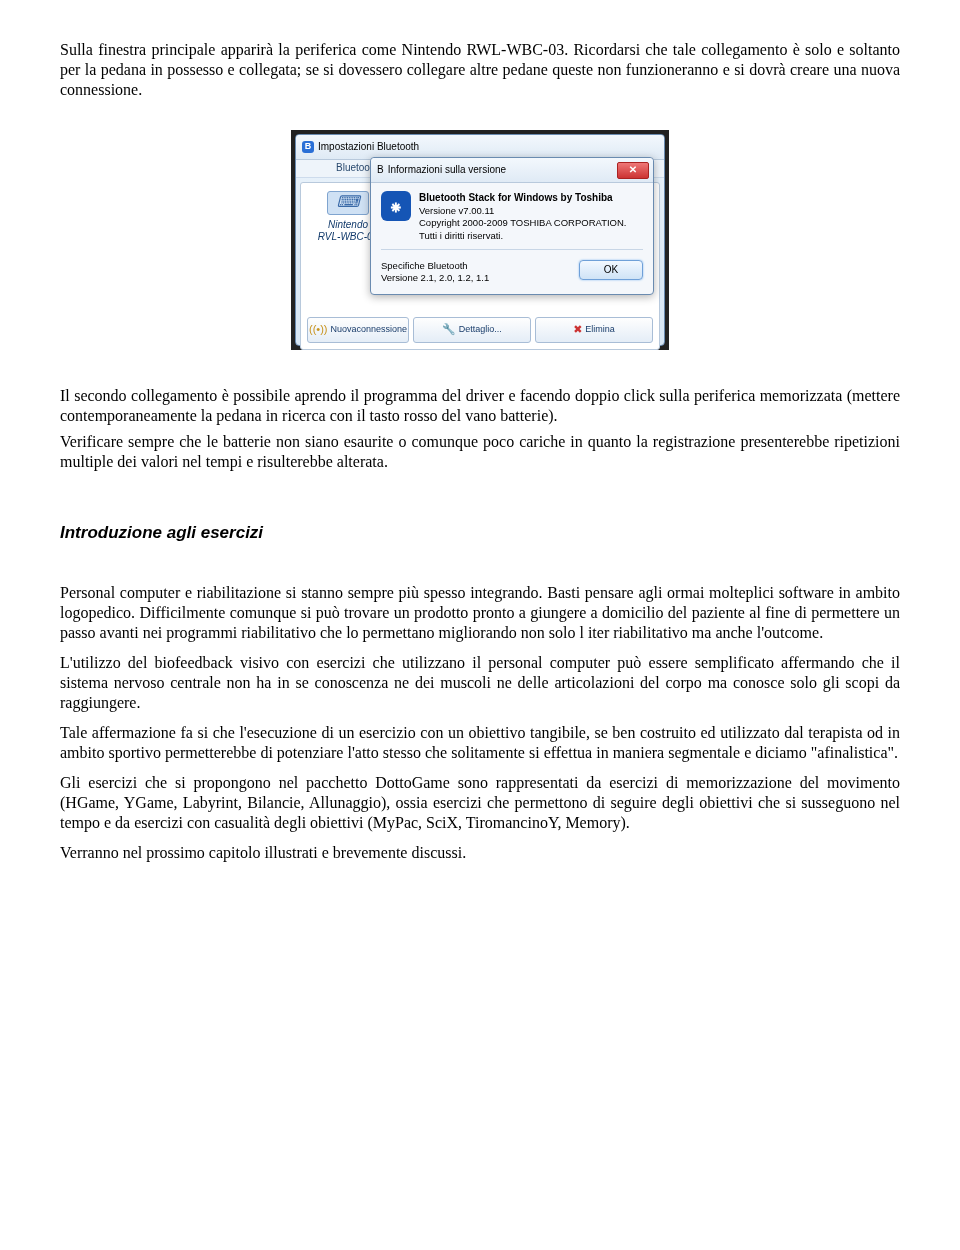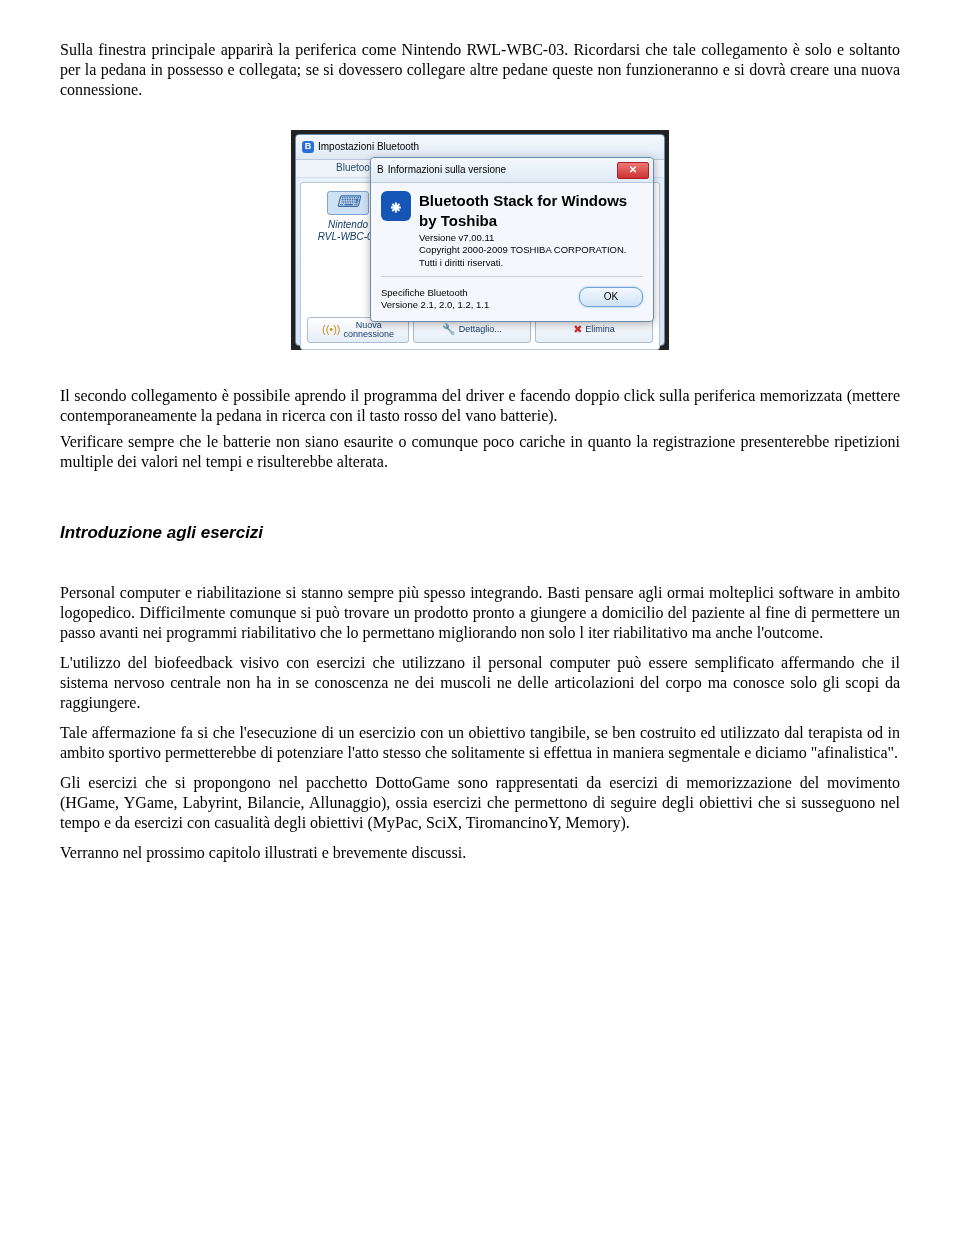--- a/index.html
+++ b/index.html
@@ -176,27 +176,27 @@
     border-radius: 6px;
     color: #fff;
     display: flex;
     align-items: center;
     justify-content: center;
     font-size: 18px;
     font-weight: bold;
     flex: 0 0 30px;
   }
   .stacktxt { font-size: 9.5px; line-height: 1.35; }
-  .stacktxt .bold { font-weight: bold; font-size: 15px; }
+  .stacktxt .bold { font-weight: bold; font-size: 10px; }
   .hr { border-top: 1px solid #c8d6e6; margin: 6px 0; }
   .okrow { display: flex; align-items: center; gap: 36px; }
   .okbtn {
     width: 62px; height: 18px;
     border: 1px solid #6fa0d8;
-    border-radius: 9px;
+    border-radius: 4px;
     background: linear-gradient(#f2f8ff, #cfe3f6);
     font-size: 10px;
     display: flex;
     align-items: center;
     justify-content: center;
     box-shadow: 0 0 2px #7ab4ef;
   }
   .spec { font-size: 9.5px; margin-top: 4px; }
 </style>
 </head>
@@ -218,21 +218,21 @@
       </div>
       <div class="client">
         <div class="device">
           <div class="kb"></div>
           <div>Nintendo</div>
           <div>RVL-WBC-01</div>
         </div>
         <div class="btnrow">
           <div class="pillbtn newconn">
             <span class="ic gold">((•))</span>
-            <span style="display:flex;flex-direction:column;line-height:1;text-align:center;">
+            <span style="display:flex;line-height:1;">
               <span>Nuova</span>
               <span>connessione</span>
             </span>
           </div>
           <div class="pillbtn">
             <span class="ic" style="color:#2a6fd6;">🔧</span>
             <span>Dettaglio...</span>
           </div>
           <div class="pillbtn">
             <span class="ic red">✖</span>

